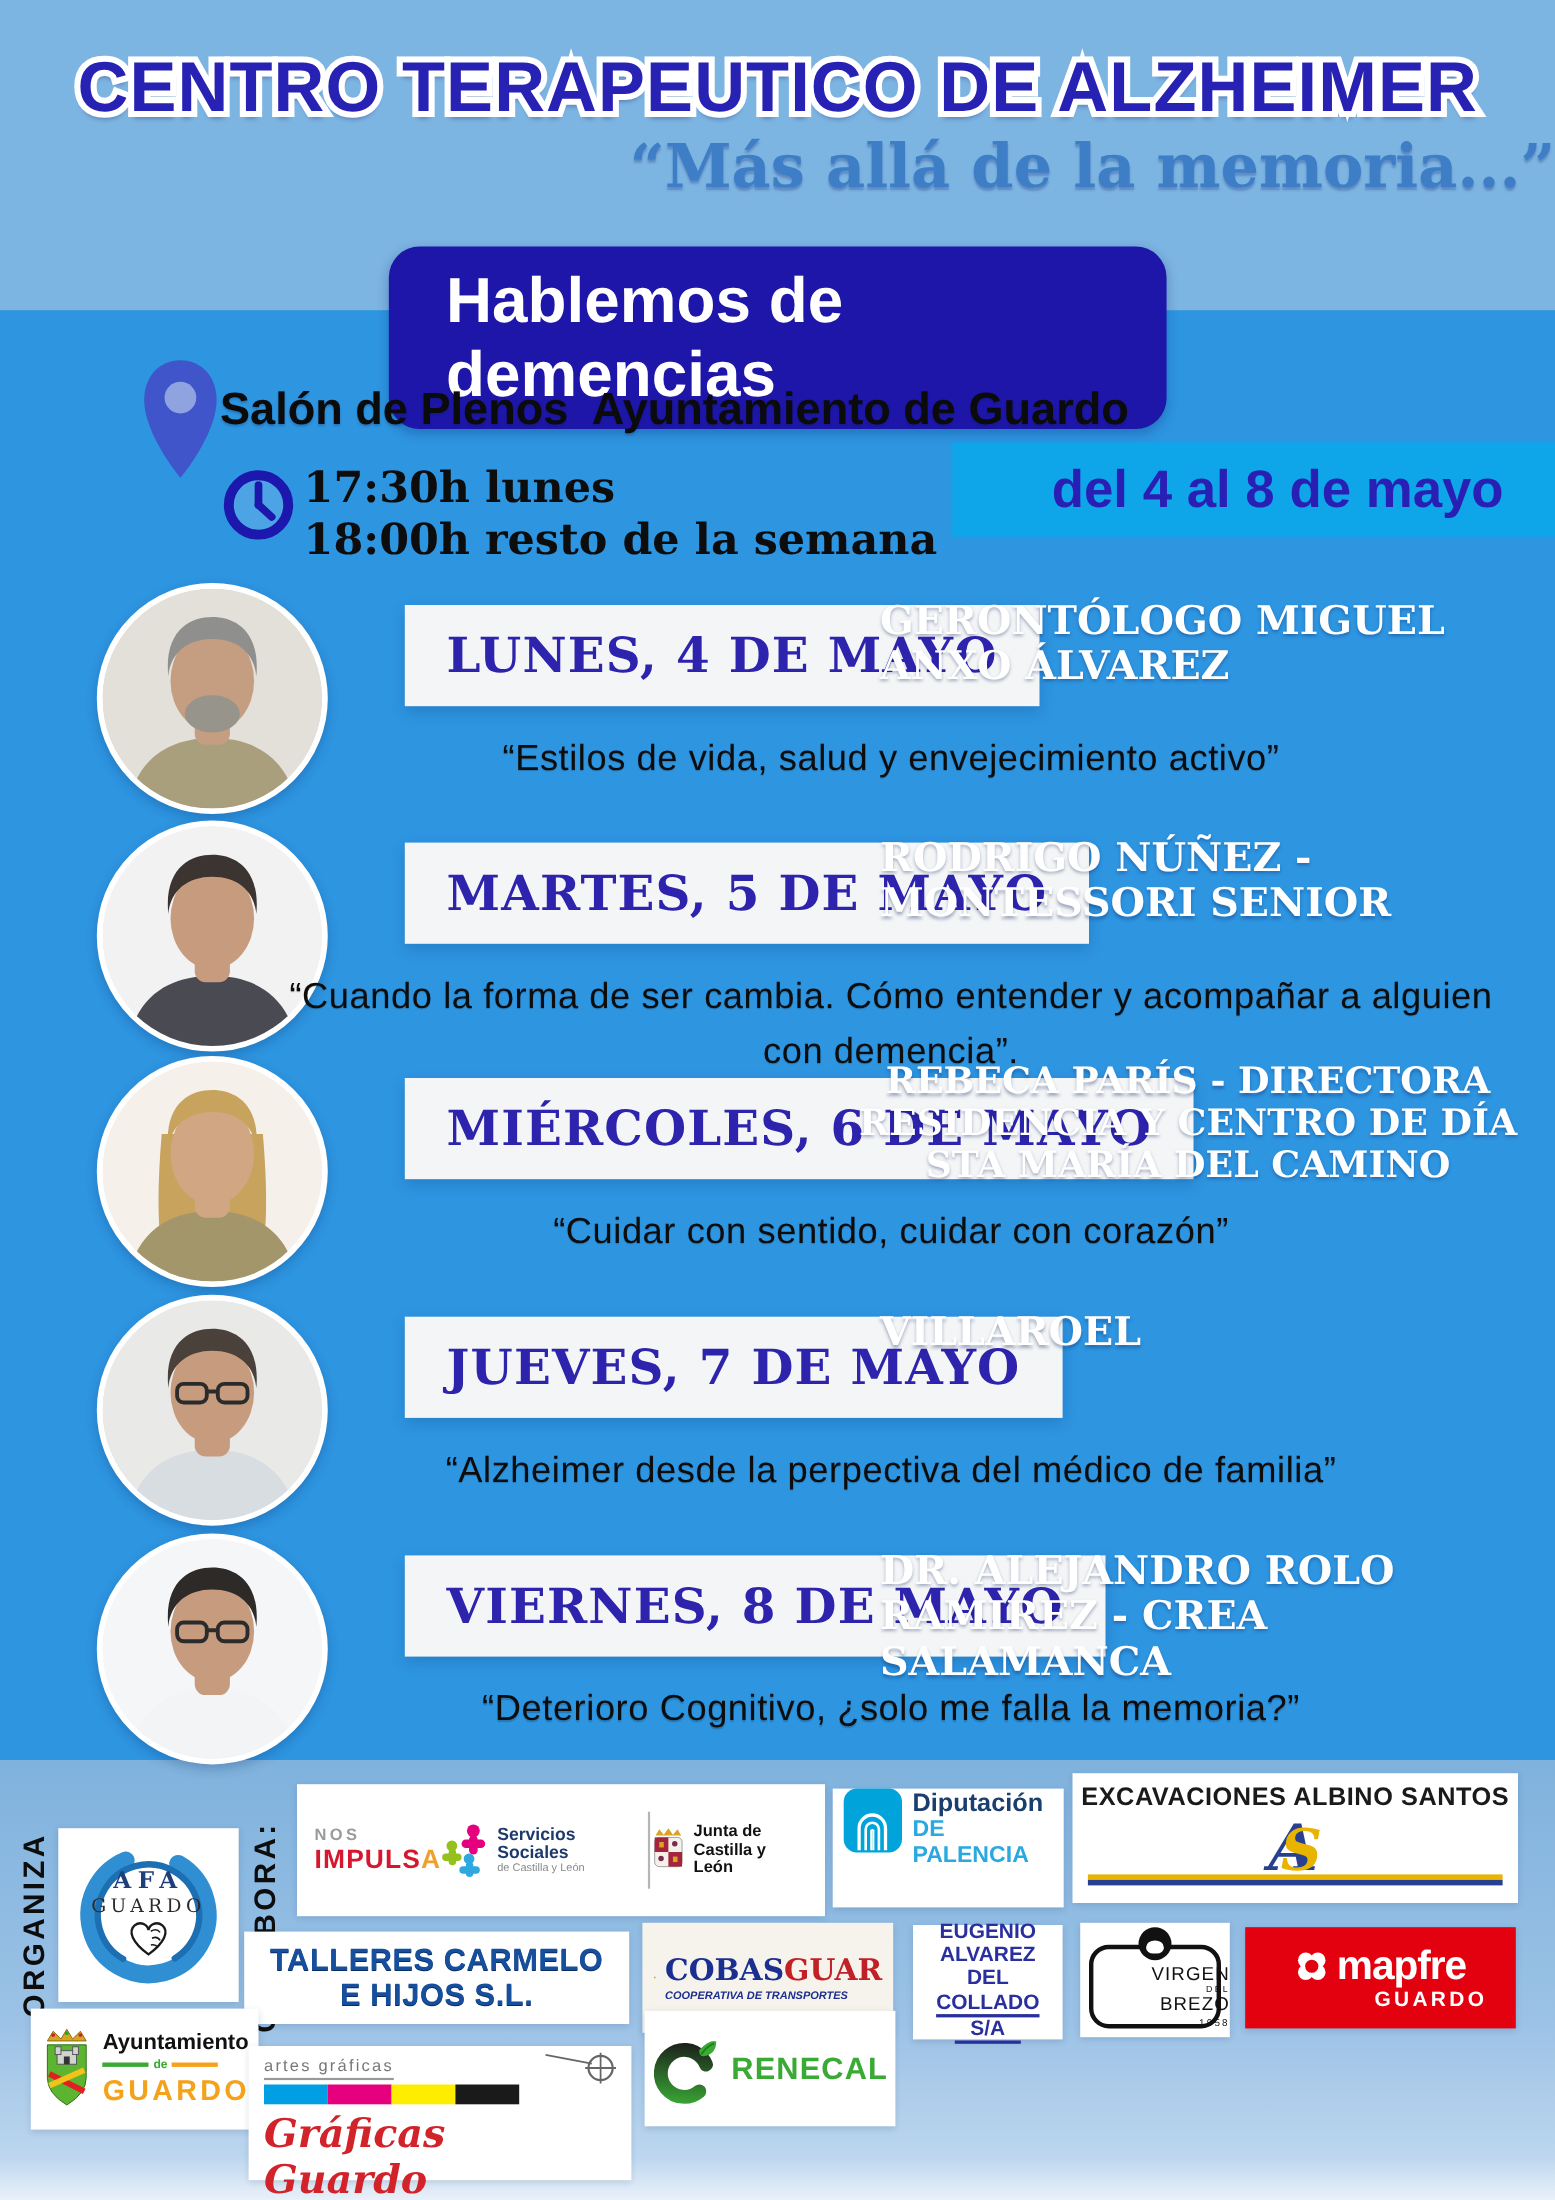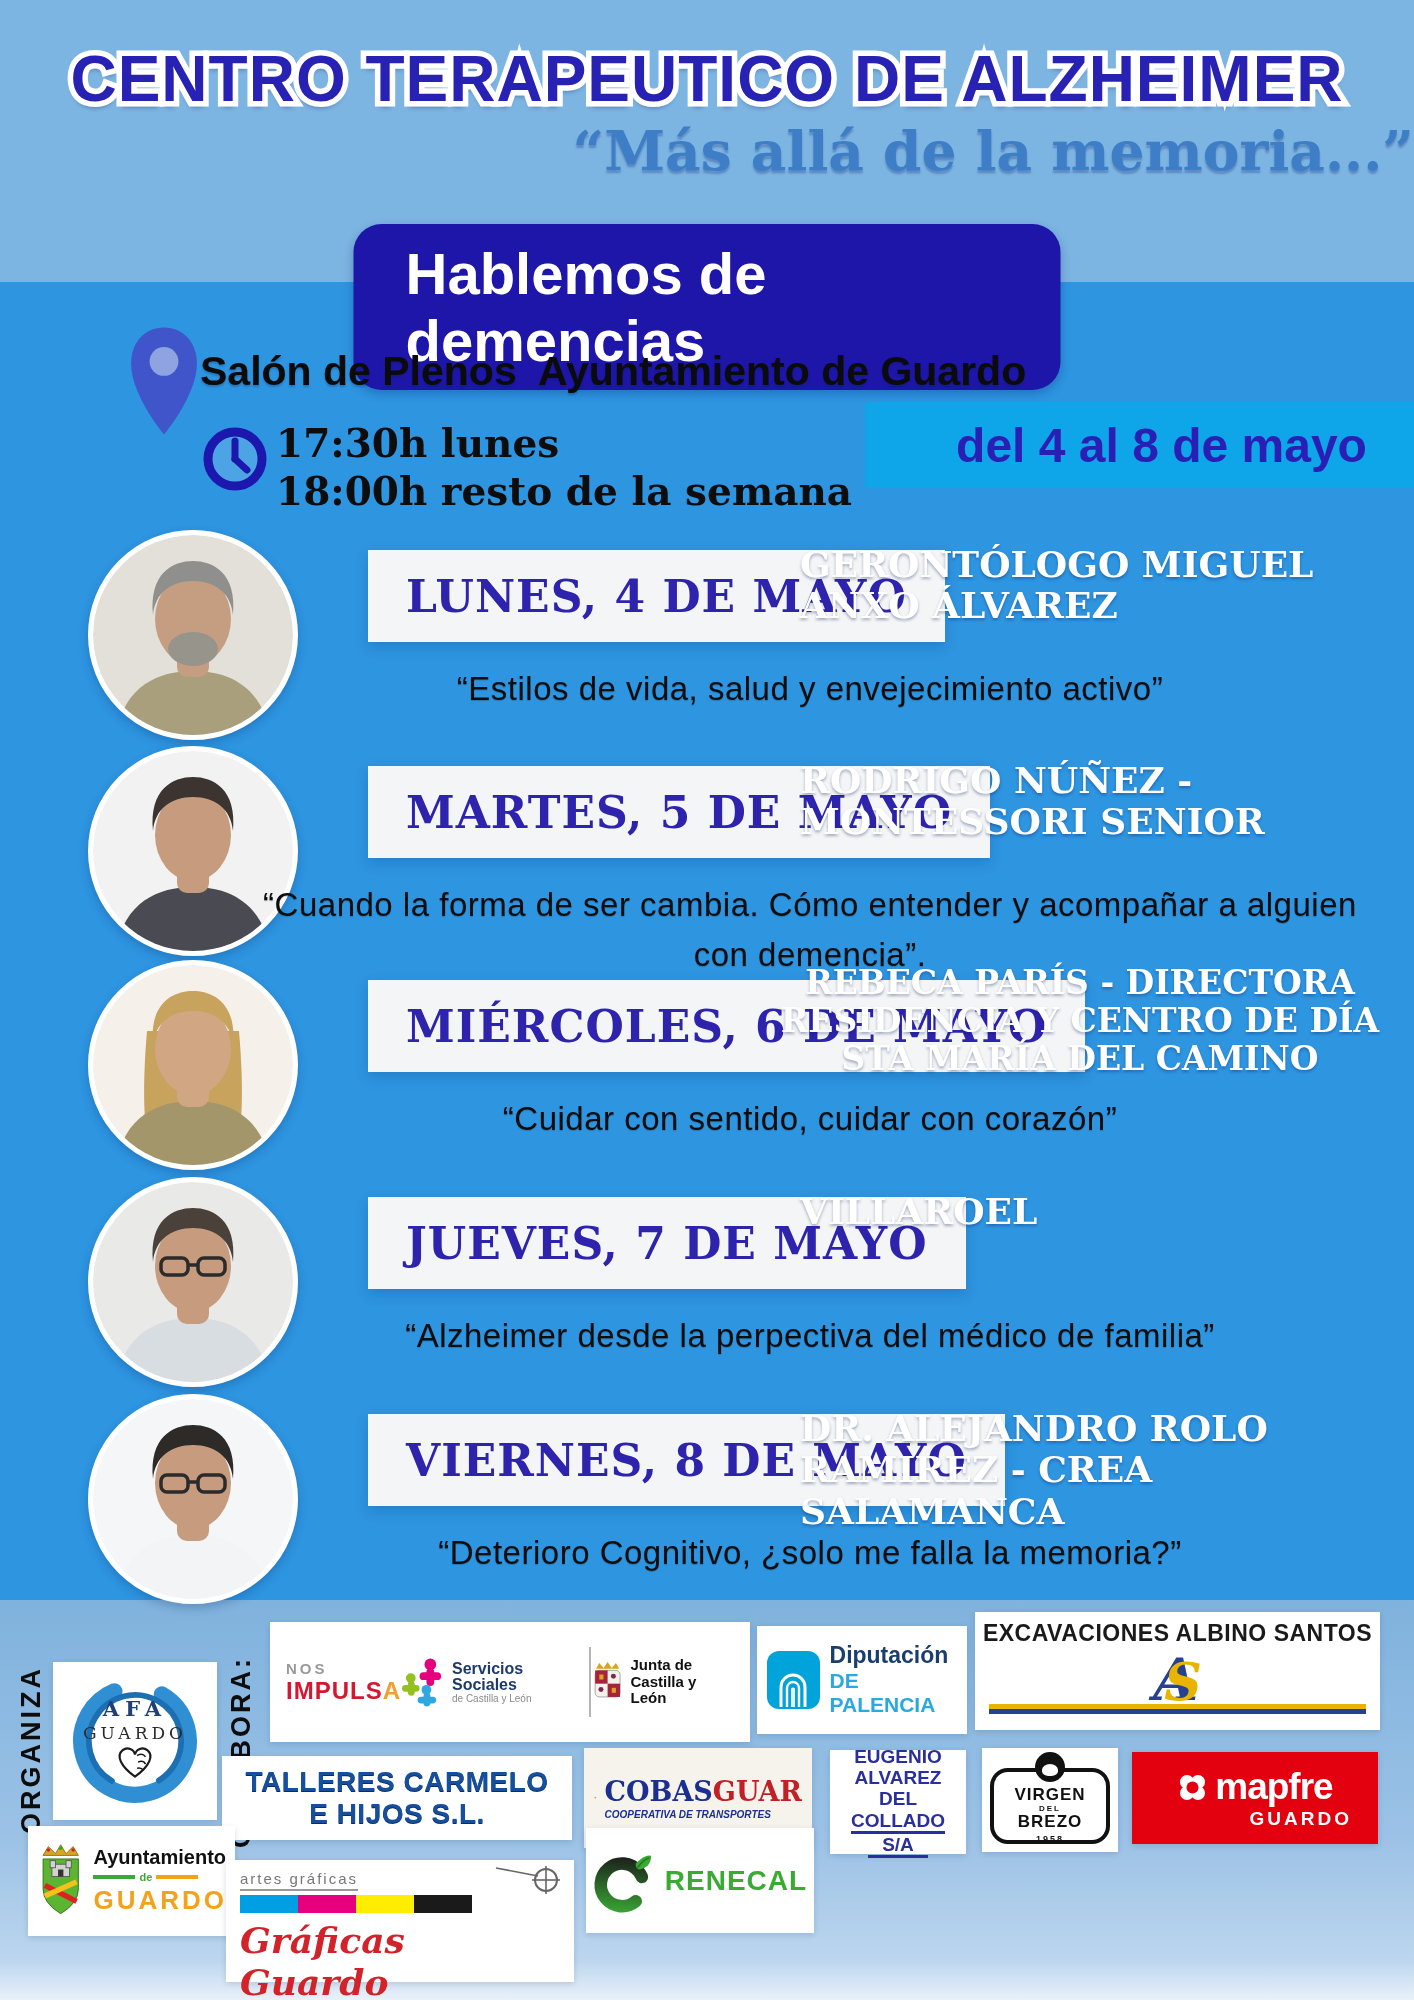--- a/index.html
+++ b/index.html
@@ -98,21 +98,21 @@
   .eug .u{border-bottom:3px solid #2a2f9e;}
   .eug .sa{border-bottom:3px solid #2a2f9e;padding:0 14px;}
   
   .vir{position:relative;height:100%;}
   .vir-frame{position:absolute;left:8px;right:8px;top:20px;bottom:8px;border:4px solid #111;
              border-radius:18px;}
   .vir-head{position:absolute;left:50%;top:4px;transform:translateX(-50%);width:30px;height:30px;
             background:#111;border-radius:50%;}
   .vir-head:before{content:"";position:absolute;left:7px;top:12px;width:16px;height:12px;
             background:#fff;border-radius:50% 50% 40% 40%;}
-  .vir-txt{position:absolute;left:0;right:0;top:38px;text-align:center;font-weight:700;color:#111;
+  .vir-txt{position:absolute;left:0;right:0;top:38px;text-align:right;font-weight:400;color:#111;
            font-size:17px;line-height:1.1;letter-spacing:1px;}
   .vir-del{font-size:8px;letter-spacing:2px;}
   .vir-year{font-size:9px;letter-spacing:2px;margin-top:3px;}
   
   .map{background:#e3000f;display:flex;flex-direction:column;align-items:center;justify-content:center;height:100%;}
   .map-row{display:flex;align-items:center;gap:8px;}
   .map-name{color:#fff;font-weight:800;font-size:37px;letter-spacing:-1px;}
   .map-sub{color:#fff;font-weight:800;font-size:19px;letter-spacing:3px;align-self:flex-end;margin-right:26px;}
   
   .ayu{display:flex;align-items:center;height:100%;padding:0 8px;box-sizing:border-box;gap:8px;}
@@ -373,21 +373,21 @@
         </svg>
         <div class="junta-txt">
           <div>Junta de</div>
           <div>Castilla y León</div>
         </div>
       </div>
     </div>
   </div>
 
   <div class="lbox" style="left:757px;top:1626px;width:210px;height:108px;">
-    <div style="display:flex;align-items:center;gap:10px;height:100%;padding:0 10px;box-sizing:border-box;">
+    <div style="display:flex;gap:10px;height:100%;padding:0 10px;box-sizing:border-box;">
       <div class="dip-icon">
         <svg width="44" height="44" viewBox="0 0 44 44">
           <path d="M10,42 V22 a12,12 0 0 1 24,0 V42" fill="none" stroke="#fff" stroke-width="3"></path>
           <path d="M16,42 V23 a6,6 0 0 1 12,0 V42" fill="none" stroke="#fff" stroke-width="2.4"></path>
           <path d="M21,42 V24 a1.5,1.5 0 0 1 2,0 V42" fill="none" stroke="#fff" stroke-width="1.8"></path>
         </svg>
       </div>
       <div>
         <div class="dip-l1">Diputación</div>
         <div class="dip-l2">DE PALENCIA</div>

